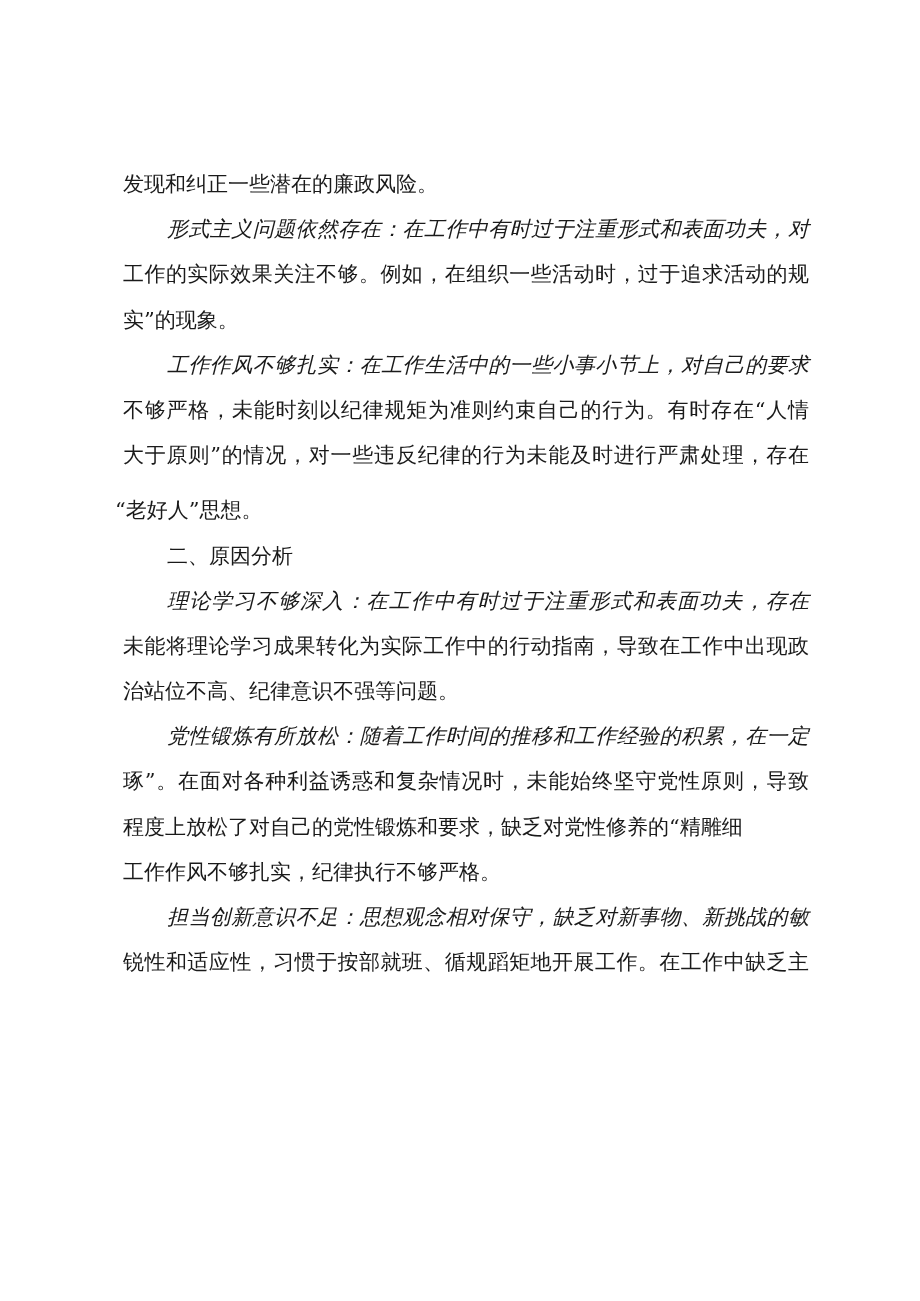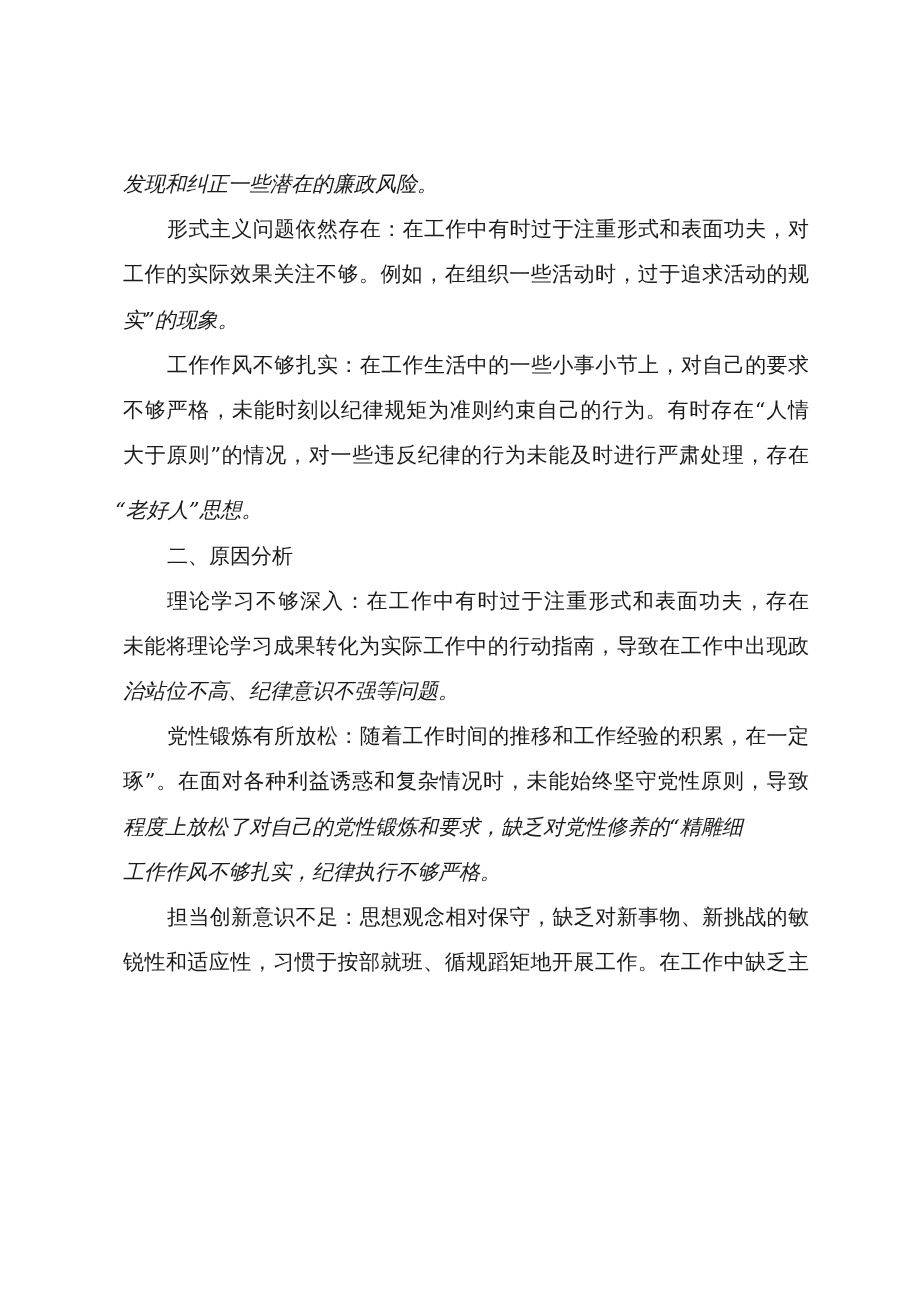--- a/index.html
+++ b/index.html
@@ -12,22 +12,22 @@
       position: absolute; left: 123px; top: 166px; width: 686px;
       font-family: "DejaVu Serif", "Liberation Serif", serif;
       font-size: 21px; color: #1a1a1a;
     }
     .line {
       height: 45.2px; line-height: 36px;
       white-space: nowrap;
       text-align: justify; text-align-last: justify;
       display: block; overflow: visible;
     }
-    .line.last { text-align-last: left; font-style: italic; }
-    .line.indent { padding-left: 44px; }
+    .line.last { text-align-last: left; }
+    .line.indent { padding-left: 44px; font-style: italic; }
     .line.quote-lead { margin-left: -8px; margin-top: 10px; }
     .heading {
       font-family: Liberation Serif, serif;
       font-size: 21px; color: #1a1a1a;
       padding-left: 44px; height: 45.2px; line-height: 36px;
     }
   </style>
 </head>
 <body>
 

